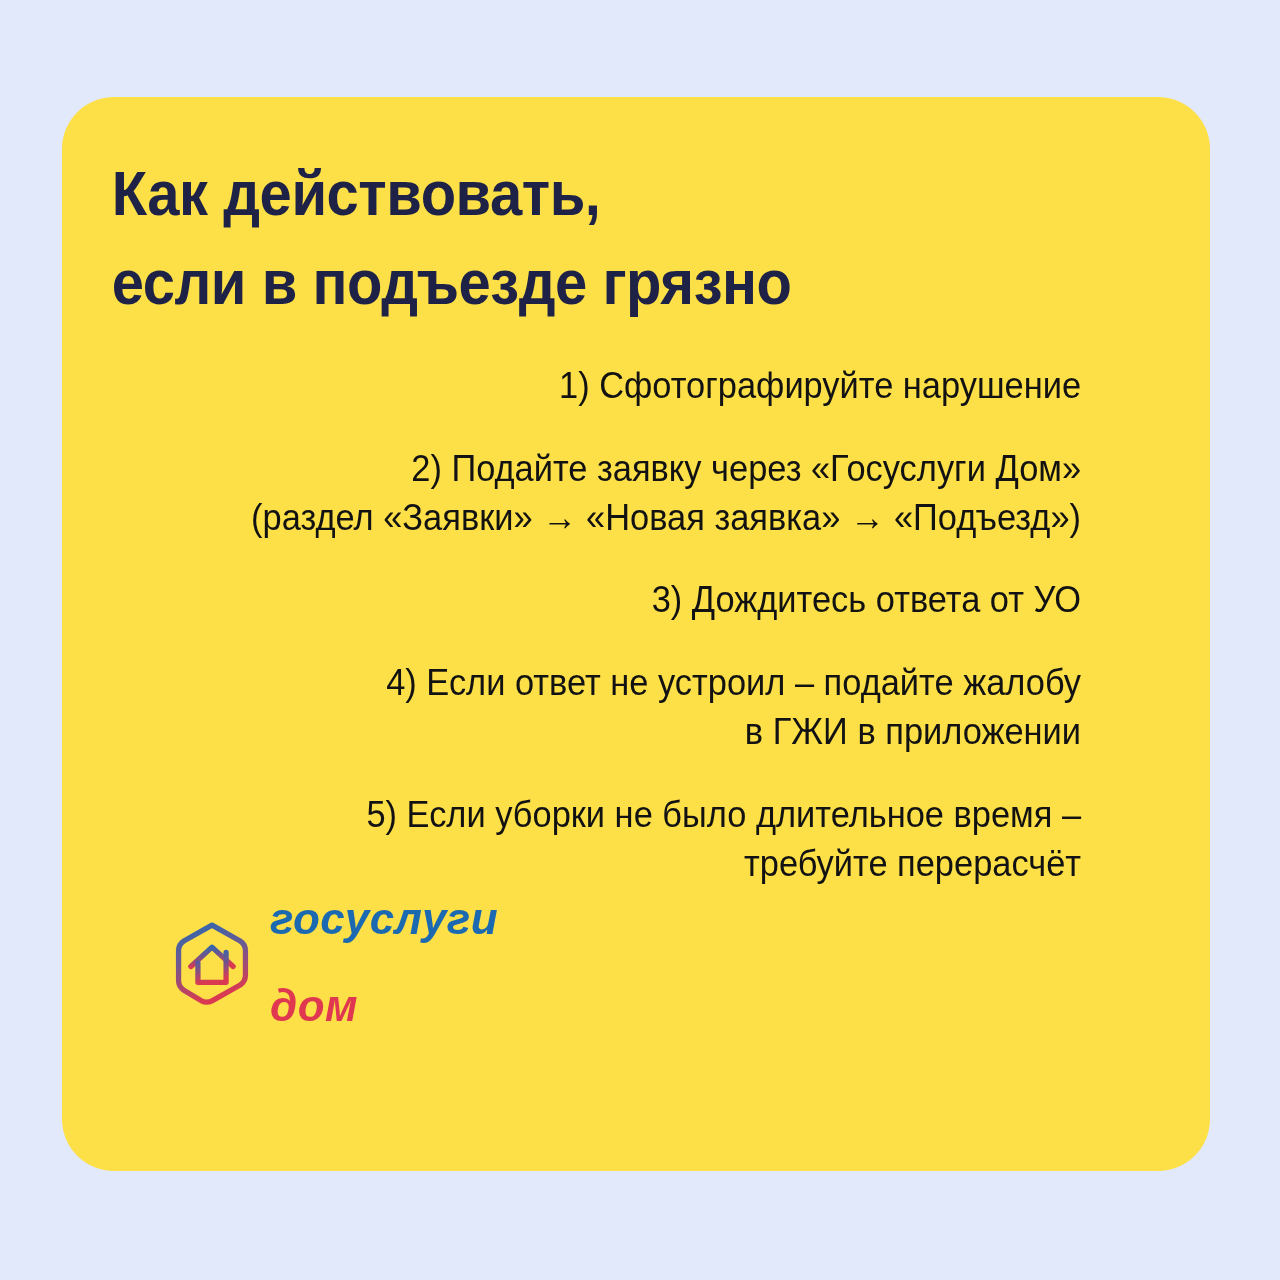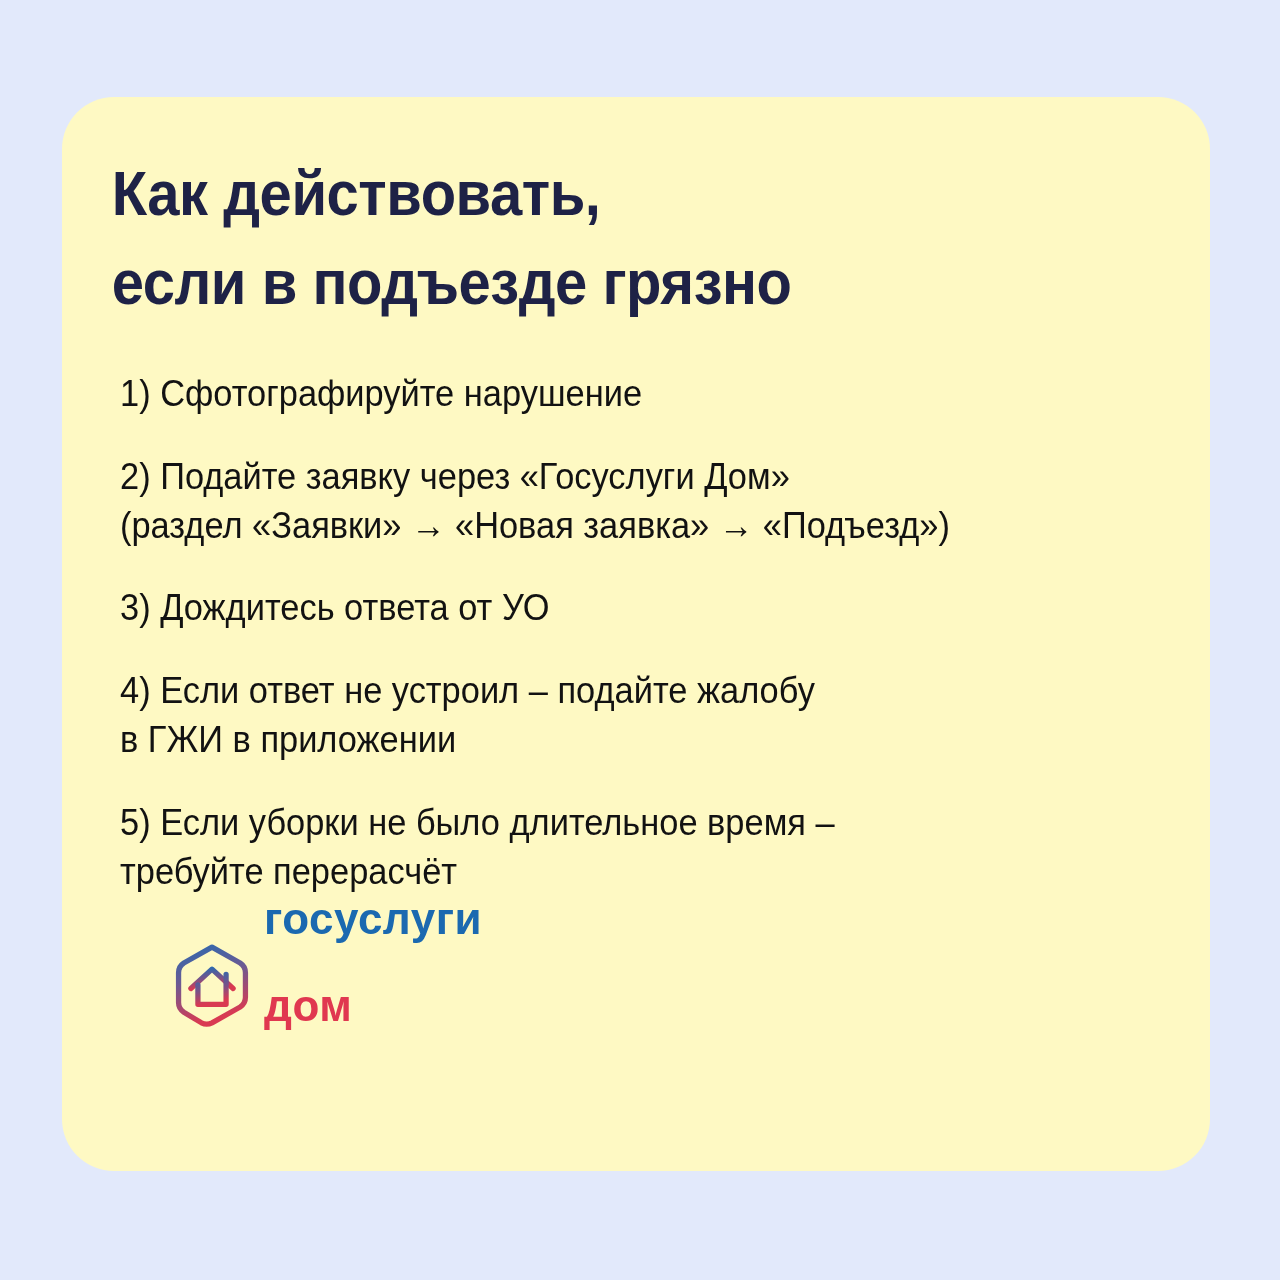--- a/index.html
+++ b/index.html
@@ -15,21 +15,21 @@
     overflow: hidden;
     position: relative;
   }
 
   #card {
     position: absolute;
     left: 62px;
     top: 97px;
     width: 1148px;
     height: 1074px;
-    background: #fef9c3;
+    background: #fde047;
     border-radius: 52px;
     box-sizing: border-box;
     padding: 52px 56px 4px 46px;
   }
 
   #title {
     color: #1E2246;
     font-family: "Liberation Sans Narrow", "Liberation Sans", sans-serif;
     font-weight: 700;
     font-size: 63px;
@@ -37,44 +37,46 @@
     letter-spacing: -0.5px;
     margin: 0;
     padding: 0 0 0 4px;
     transform: scaleX(0.92);
     transform-origin: left top;
     white-space: pre-line;
   }
 
   #steps {
     list-style: none;
-    margin: 8px;
+    margin: 0;
     padding: 34px 0 0 4px;
+    text-align: right;
   }
 
   .step {
     color: #121212;
     font-family: "Liberation Sans Narrow", "Liberation Sans", sans-serif;
     font-weight: 400;
     font-size: 37px;
     line-height: 1.32;
     margin: 0 0 34px 0;
     white-space: pre-line;
     transform: scaleX(0.93);
     transform-origin: left top;
   }
   .step:last-child { margin-bottom: 0; }
 
   #logo {
     position: absolute;
     left: 106px;
     bottom: 142px;
     display: flex;
-    align-items: flex-end;
-    gap: 8px;
+    align-items: center;
+    gap: 14px;
+    font-style: italic;
   }
 
   #logo-mark {
     width: 88px;
     height: 88px;
     flex: none;
     display: block;
   }
 
   #logo-words {

